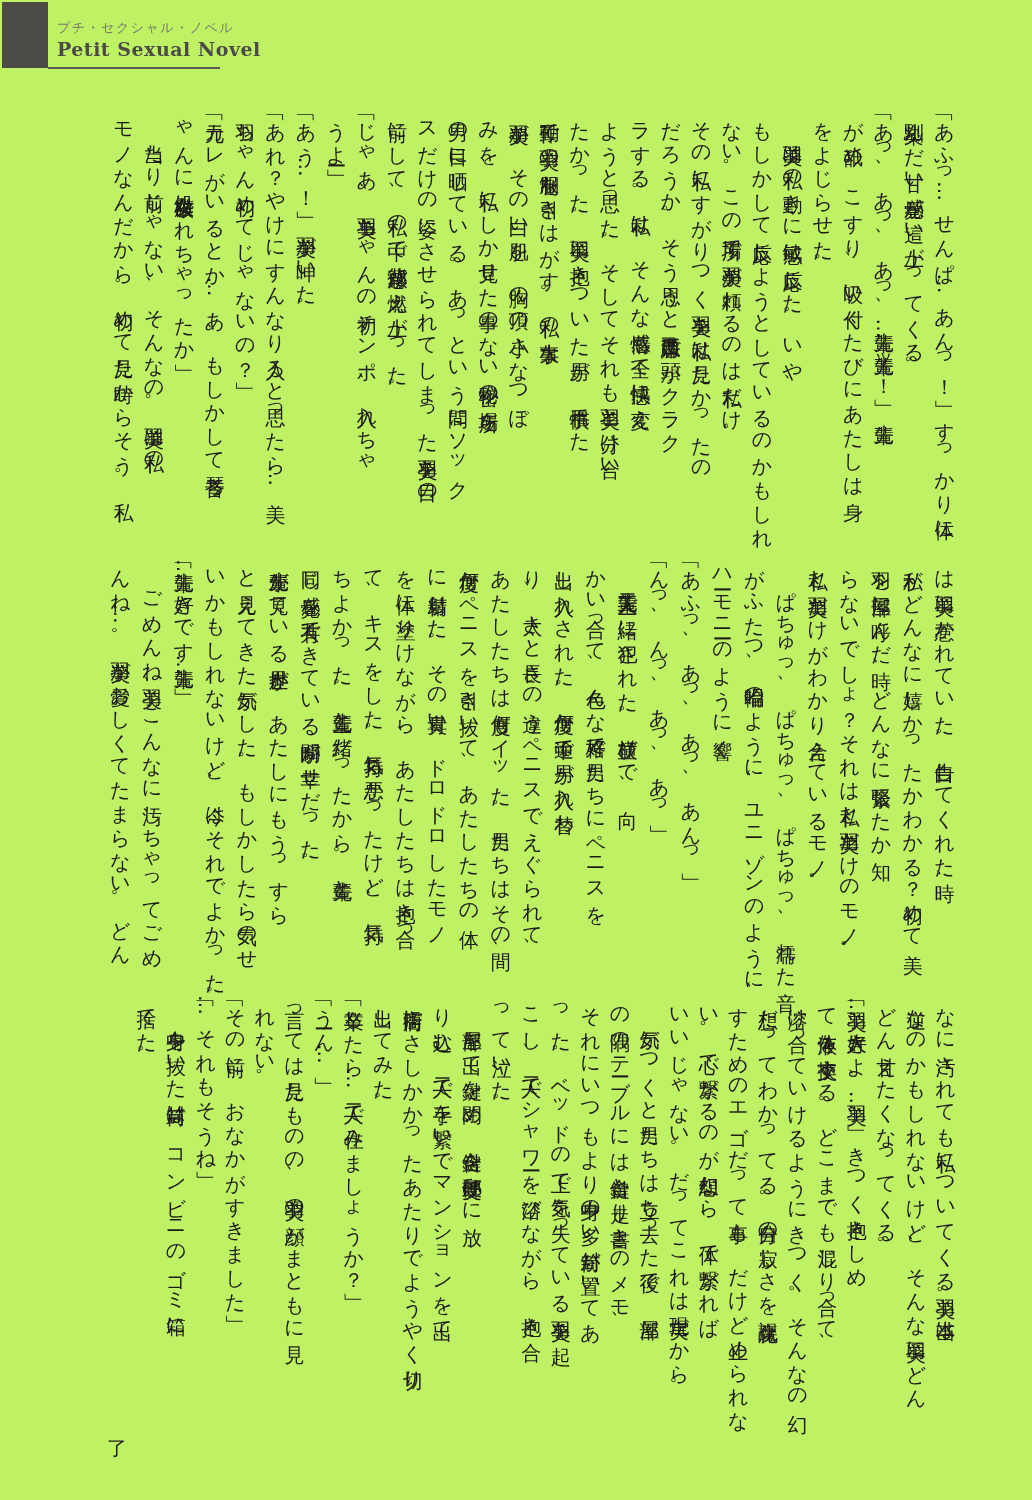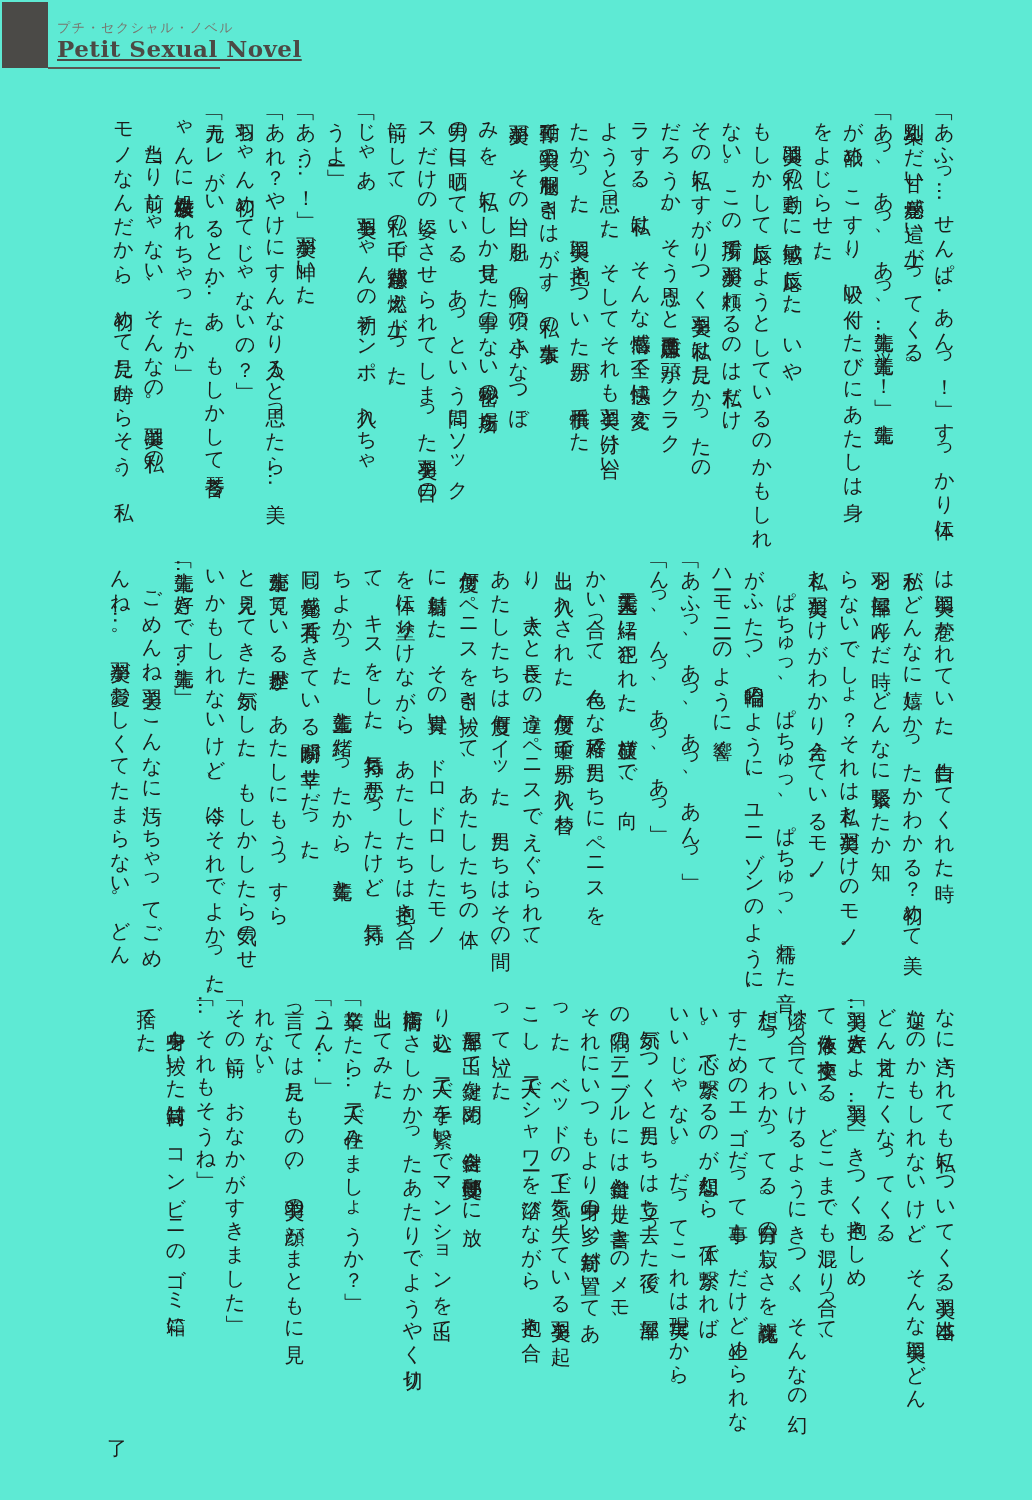--- a/index.html
+++ b/index.html
@@ -1,20 +1,20 @@
 <!DOCTYPE html>
 <html><head>
 <meta charset="utf-8">
 <style>
   html,body { margin:0; padding:0; background:#e9e8e5; }
   .page {
     position:relative;
     width:1032px; height:1500px;
     margin:0 auto;
-    background:#5eead4;
+    background:#bef264;
     overflow:hidden;
     font-family:"DejaVu Sans", sans-serif;
     color:#1d1c1a;
   }
 
   
   .series-header { position:absolute; left:0; top:0; width:400px; height:90px; }
   .series-accent {
     position:absolute; left:2px; top:2px;
     width:46px; height:66px;
@@ -26,25 +26,24 @@
     background:#5a5853;
   }
   .series-titles { position:absolute; left:57px; top:20px; }
   .series-title-jp {
     font-size:13px; letter-spacing:1.5px;
     color:#78766f;
     line-height:16px;
   }
   .series-title-en {
     font-family:"DejaVu Serif", serif;
-    font-size:23px; font-weight:bold;
+    font-size:19px; font-weight:bold;
     color:#4c4a45;
     line-height:26px;
     letter-spacing:0.5px;
-    text-decoration:underline;
   }
 
   
   .novel-text { position:absolute; left:100px; top:0; width:860px; height:1500px; }
   .band {
     position:absolute; right:0;
     width:860px;
     writing-mode:vertical-rl;
     text-orientation:mixed;
     font-size:20px;

